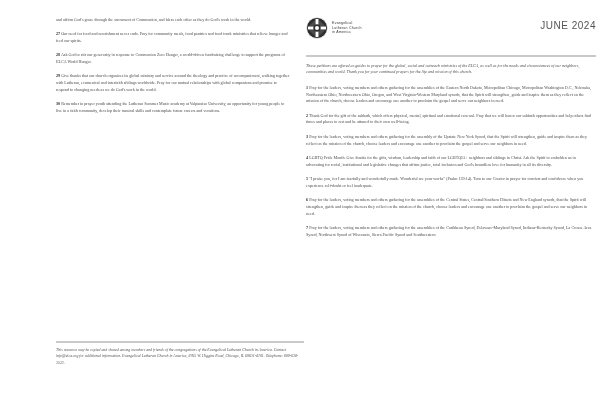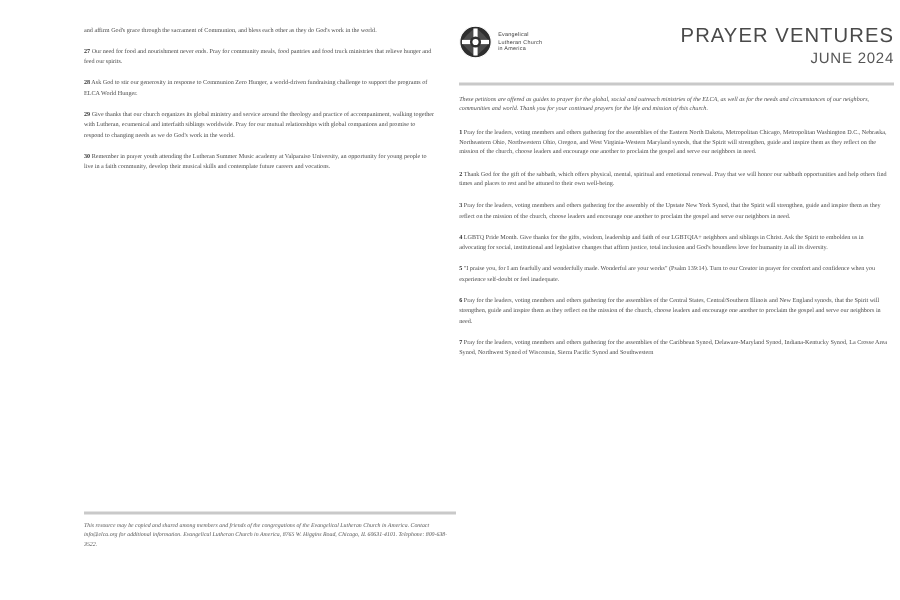--- a/index.html
+++ b/index.html
@@ -206,21 +206,20 @@
             <circle cx="22" cy="22" r="21" fill="none" stroke="#ffffff" stroke-width="1.6"></circle>
           </svg>
           <div class="brand-words">
             <span>Evangelical</span>
             <span>Lutheran Church</span>
             <span>in America</span>
           </div>
         </div>
 
         <div class="title-block">
-          <div class="doc-title">PRAYER VENTURES</div>
           <div class="doc-date">JUNE 2024</div>
         </div>
       </div>
 
       <div class="rule"></div>
 
       <div class="intro">These petitions are offered as guides to prayer for the global, social and outreach ministries of the ELCA, as well as for the needs and circumstances of our neighbors, communities and world. Thank you for your continued prayers for the life and mission of this church.</div>
 
       <div class="entries">
 

